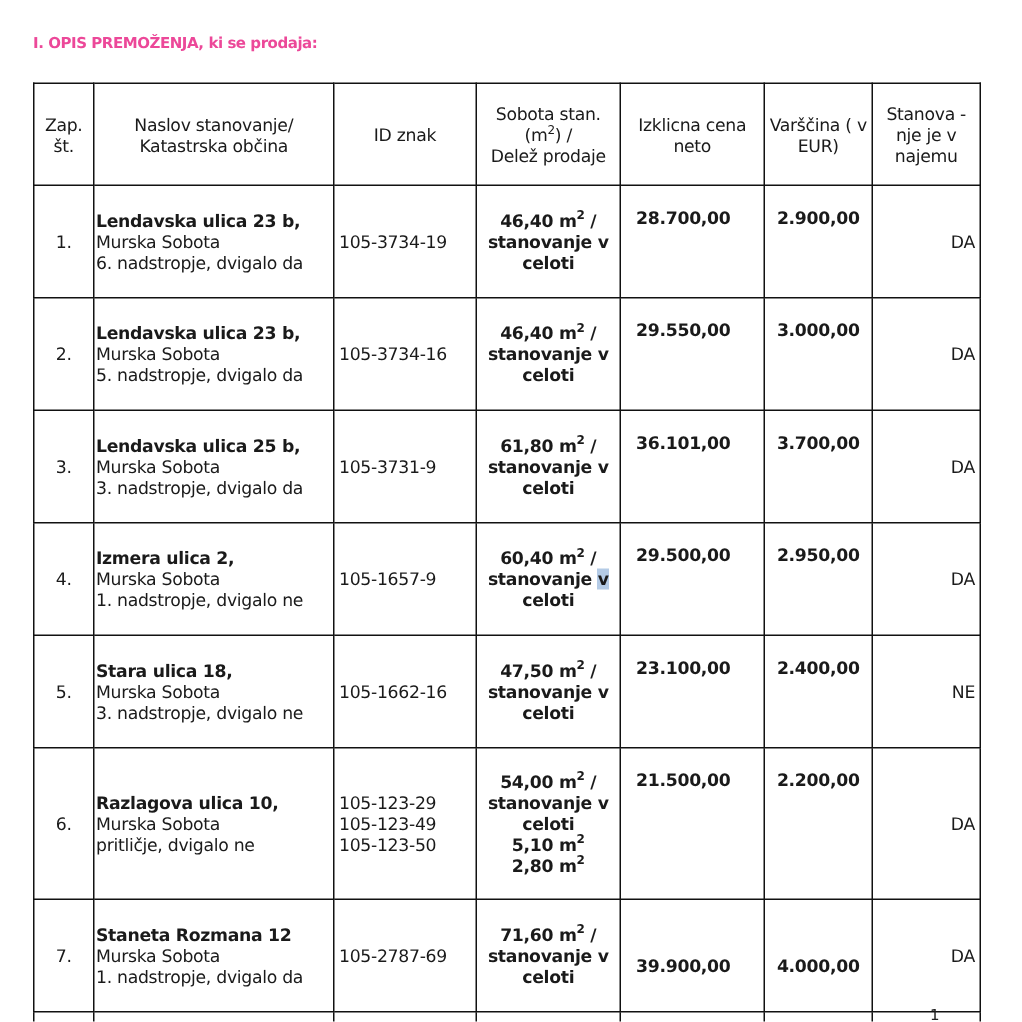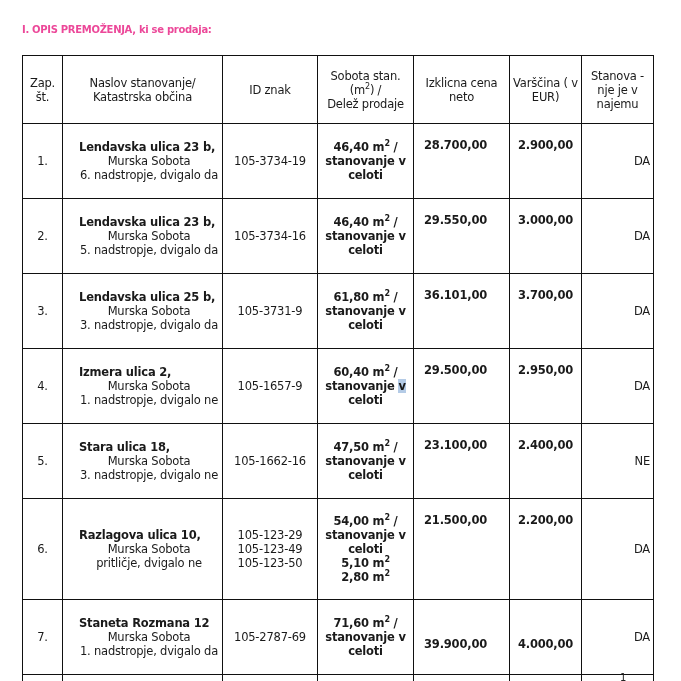--- a/index.html
+++ b/index.html
@@ -25,24 +25,24 @@
     }
     th { text-align: center; height: 67px; }
     col.c-no { width: 40px; }
     col.c-addr { width: 160px; }
     col.c-id { width: 95px; }
     col.c-area { width: 96px; }
     col.c-price { width: 96px; }
     col.c-dep { width: 72px; }
     col.c-rent { width: 72px; }
     td.no { text-align: center; }
-    td.addr { text-align: left; padding-left: 16px; margin-left: 24px; }
+    td.addr { text-align: left; padding-left: 1px; margin-left: 24px; }
     td.addr .street { font-weight: bold; display: block; }
-    td.addr .city, td.addr .floor { display: block; text-align: center; }
-    td.id { text-align: center; }
+    td.addr .city, td.addr .floor { display: block; }
+    td.id { text-align: left; }
     td.area { text-align: center; font-weight: bold; }
     td.price, td.dep { text-align: right; font-weight: bold; padding-right: 22px; vertical-align: top; padding-top: 14px; }
     td.dep { text-align: center; padding-right: 3px; }
     td.rent { text-align: right; }
     tr.r-standard td { height: 60px; }
     tr.r-tall td { height: 86px; }
     tr.r-low td.price, tr.r-low td.dep { vertical-align: middle; padding-top: 14px; }
     sup { font-size: 8px; line-height: 0; }
     .sel { background: #b4cbe6; }
     .page-num {

